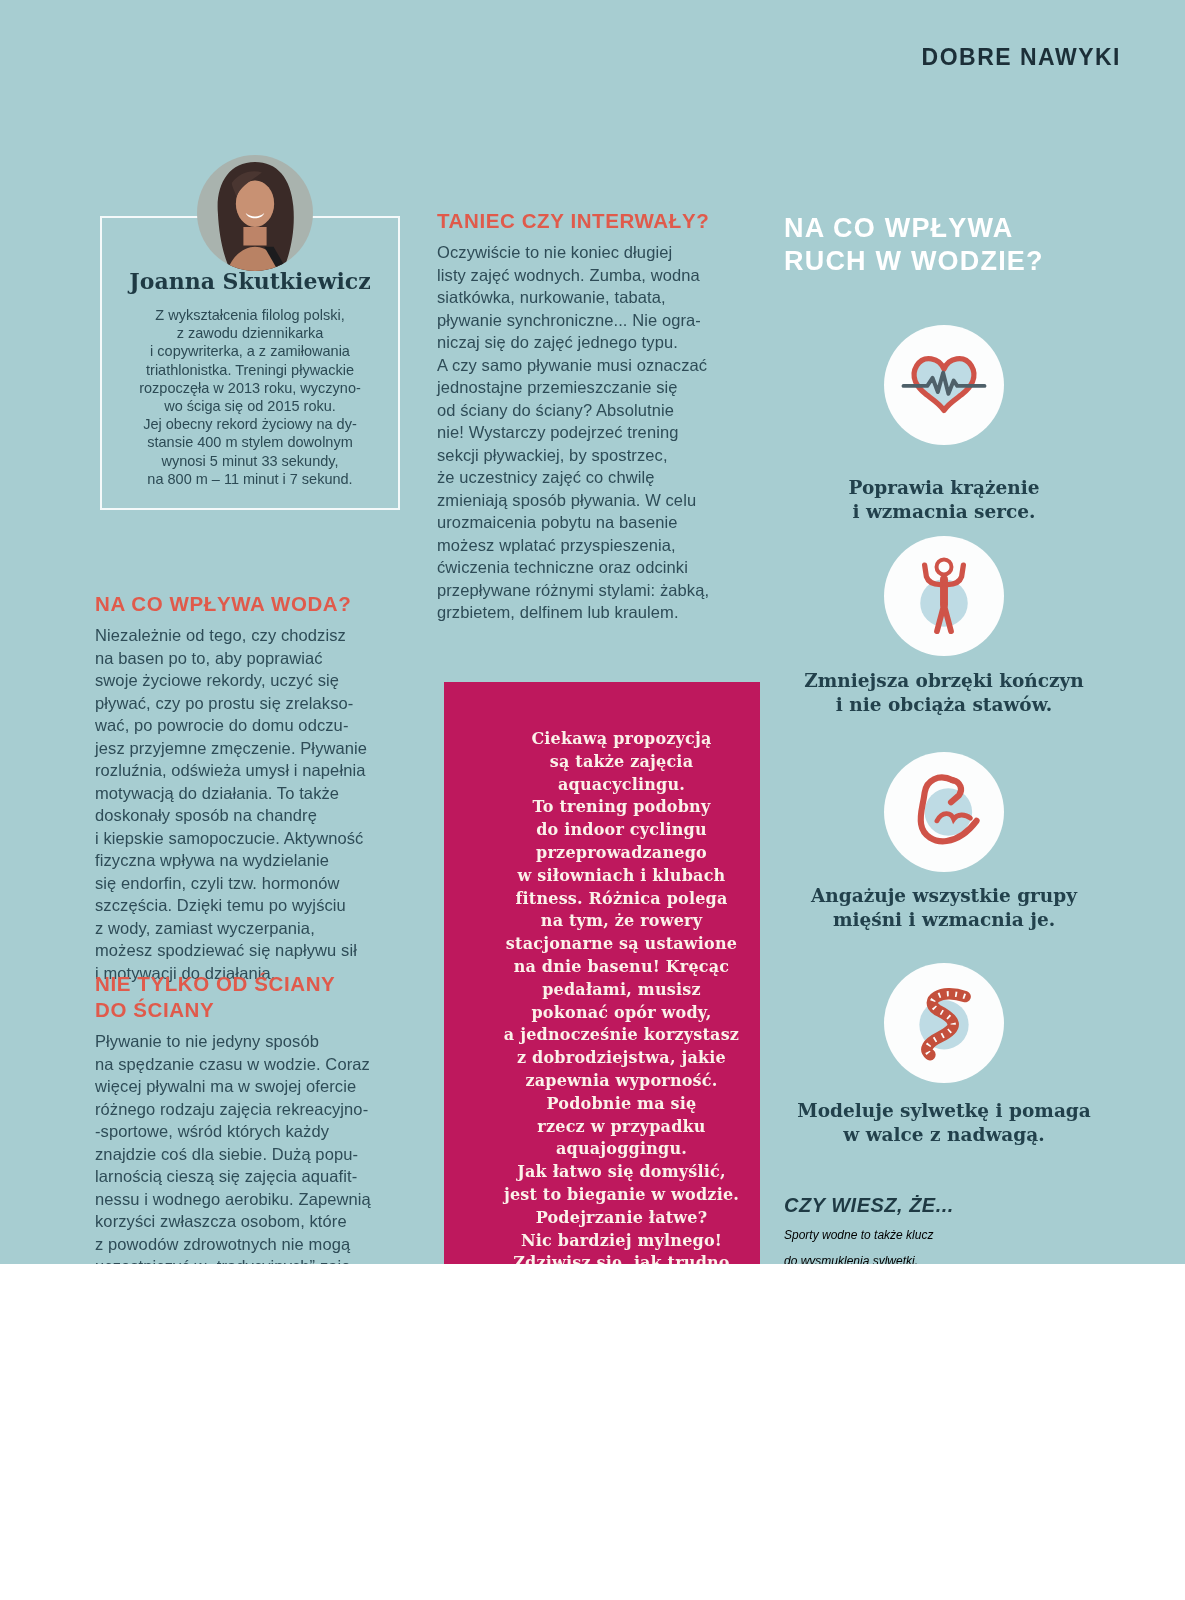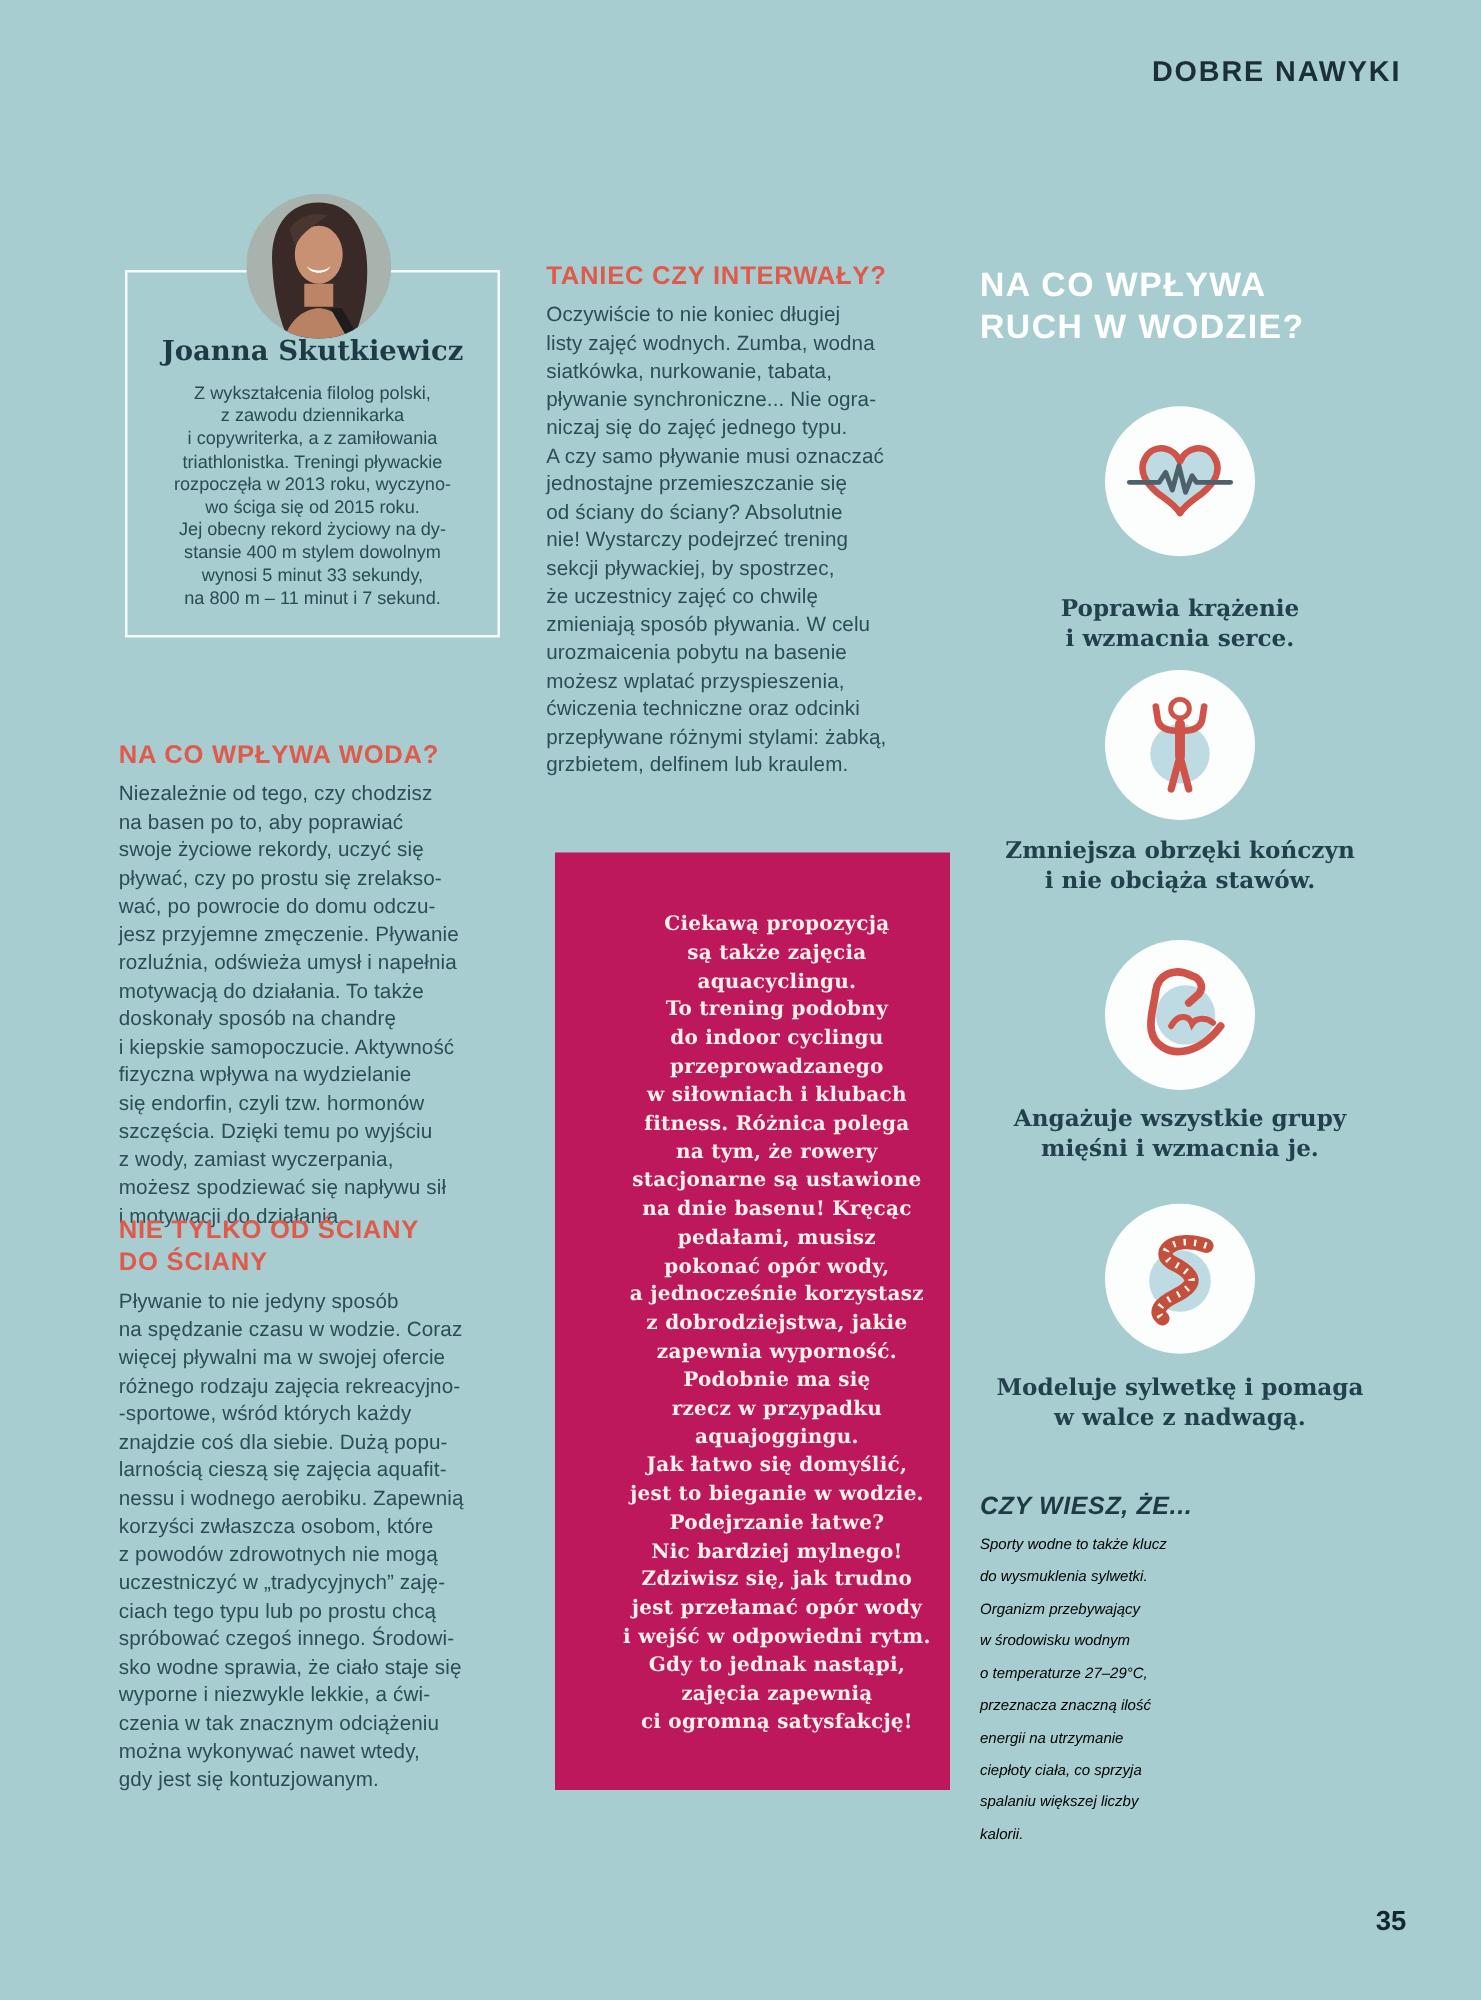--- a/index.html
+++ b/index.html
@@ -1,19 +1,19 @@
 <!DOCTYPE html>
 <html lang="pl"><head>
 <meta charset="utf-8">
 <style>
   * { margin:0; padding:0; box-sizing:border-box; }
   html,body { width:1185px; height:1600px; }
   body { font-family:"Liberation Sans", sans-serif; }
   .page {
-    position:relative; width:1185px; height:1600px;
+    position:relative; width:1185px; height:1264px;
     background:#a7cdd1; overflow:hidden;
   }
   .pre { white-space:pre-line; }
 
   
   .header-title {
     position:absolute; top:44px; right:64px;
     font-size:23px; font-weight:700; letter-spacing:1.5px;
     color:#1c2f38;
   }

